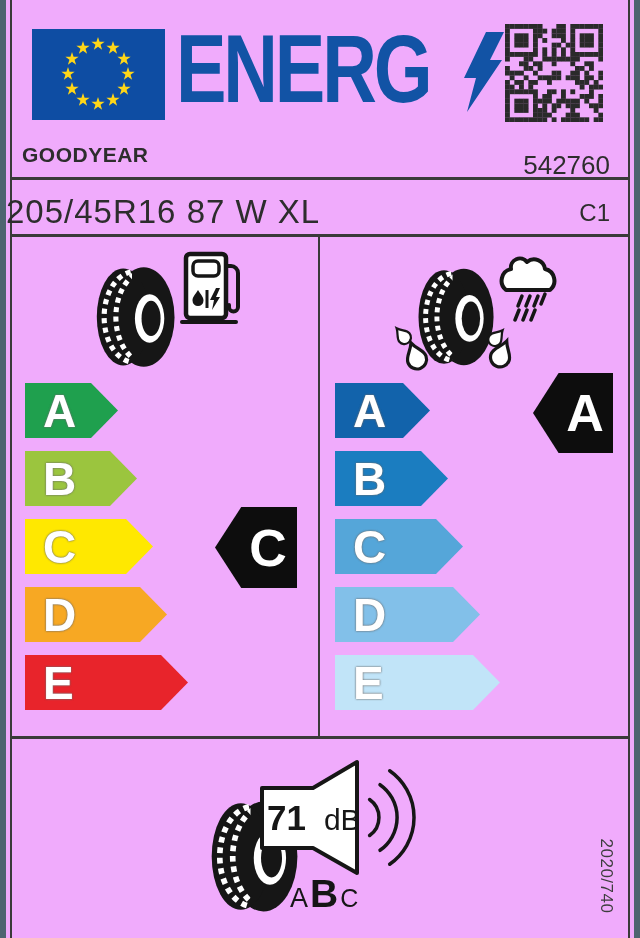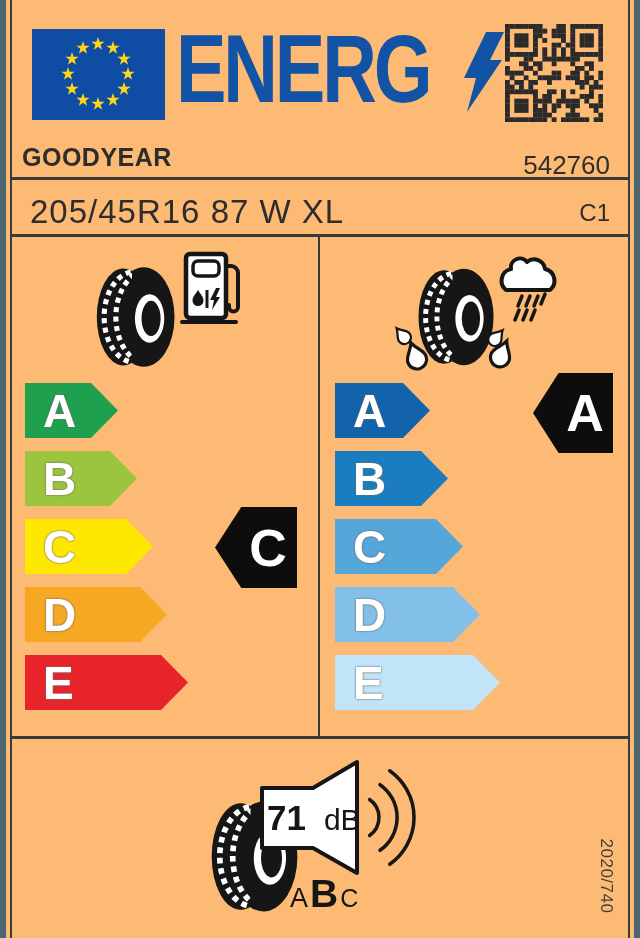--- a/index.html
+++ b/index.html
@@ -1,34 +1,34 @@
 <!DOCTYPE html>
 <html><head>
 <meta charset="utf-8">
 <style>
   html,body{margin:0;padding:0;background:#fff;}
   .label-root{
-    position:relative;width:640px;height:938px;background:#fdba74;overflow:hidden;
+    position:relative;width:640px;height:938px;background:#f0abfc;overflow:hidden;
     font-family:"Liberation Sans", sans-serif;color:#2d2d2d;
   }
   .edge-band{position:absolute;top:0;width:6px;height:938px;}
   .frame-line-v{position:absolute;top:0;width:2px;height:938px;}
   .rule-h{position:absolute;left:12px;width:617px;height:3px;}
   .divider-v{position:absolute;width:2px;}
 
   
   .eu-flag{position:absolute;left:32px;top:29px;width:133px;height:91px;}
   .energ-wordmark{position:absolute;left:176px;top:20px;line-height:1;font-weight:700;
     font-size:97px;letter-spacing:-4px;display:inline-block;transform:scaleX(.78);transform-origin:left top;}
   .bolt{position:absolute;left:459px;top:32px;width:45px;height:80px;}
   .qr{position:absolute;left:505px;top:24px;width:98px;height:98px;}
 
-  .supplier{position:absolute;left:22px;top:143px;font-size:25px;font-weight:700;letter-spacing:.5px;}
+  .supplier{position:absolute;left:22px;top:143px;font-size:21px;font-weight:700;letter-spacing:.5px;}
   .artnum{position:absolute;right:30px;top:142px;font-size:26px;font-weight:400;margin-top:8px;}
-  .tyre-size{position:absolute;left:30px;top:193px;font-size:33px;font-weight:400;letter-spacing:1px;}
+  .tyre-size{position:absolute;left:6px;top:193px;font-size:33px;font-weight:400;letter-spacing:1px;}
   .tyre-class{position:absolute;right:30px;top:199px;font-size:24px;}
 
   
   .icon-abs{position:absolute;}
 
   
   .arrow{position:absolute;height:55px;display:flex;align-items:center;
     clip-path:polygon(0 0, calc(100% - 27px) 0, 100% 50%, calc(100% - 27px) 100%, 0 100%);
     filter:drop-shadow(0.6px 0.6px 0.6px #9a9a9a);}
   .arrow .grade{margin-left:18px;font-size:46px;font-weight:700;color:#fff;line-height:1;

